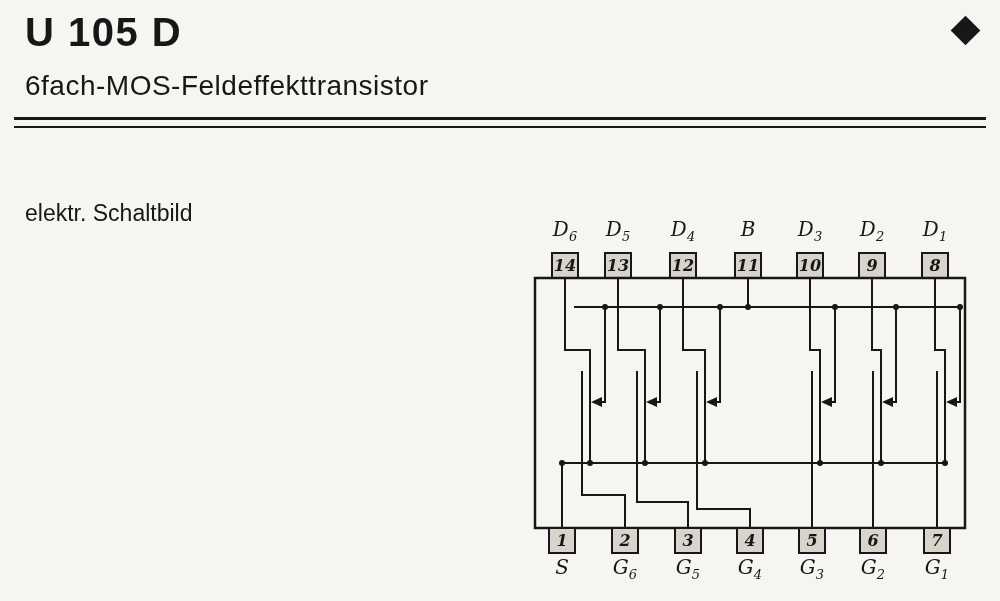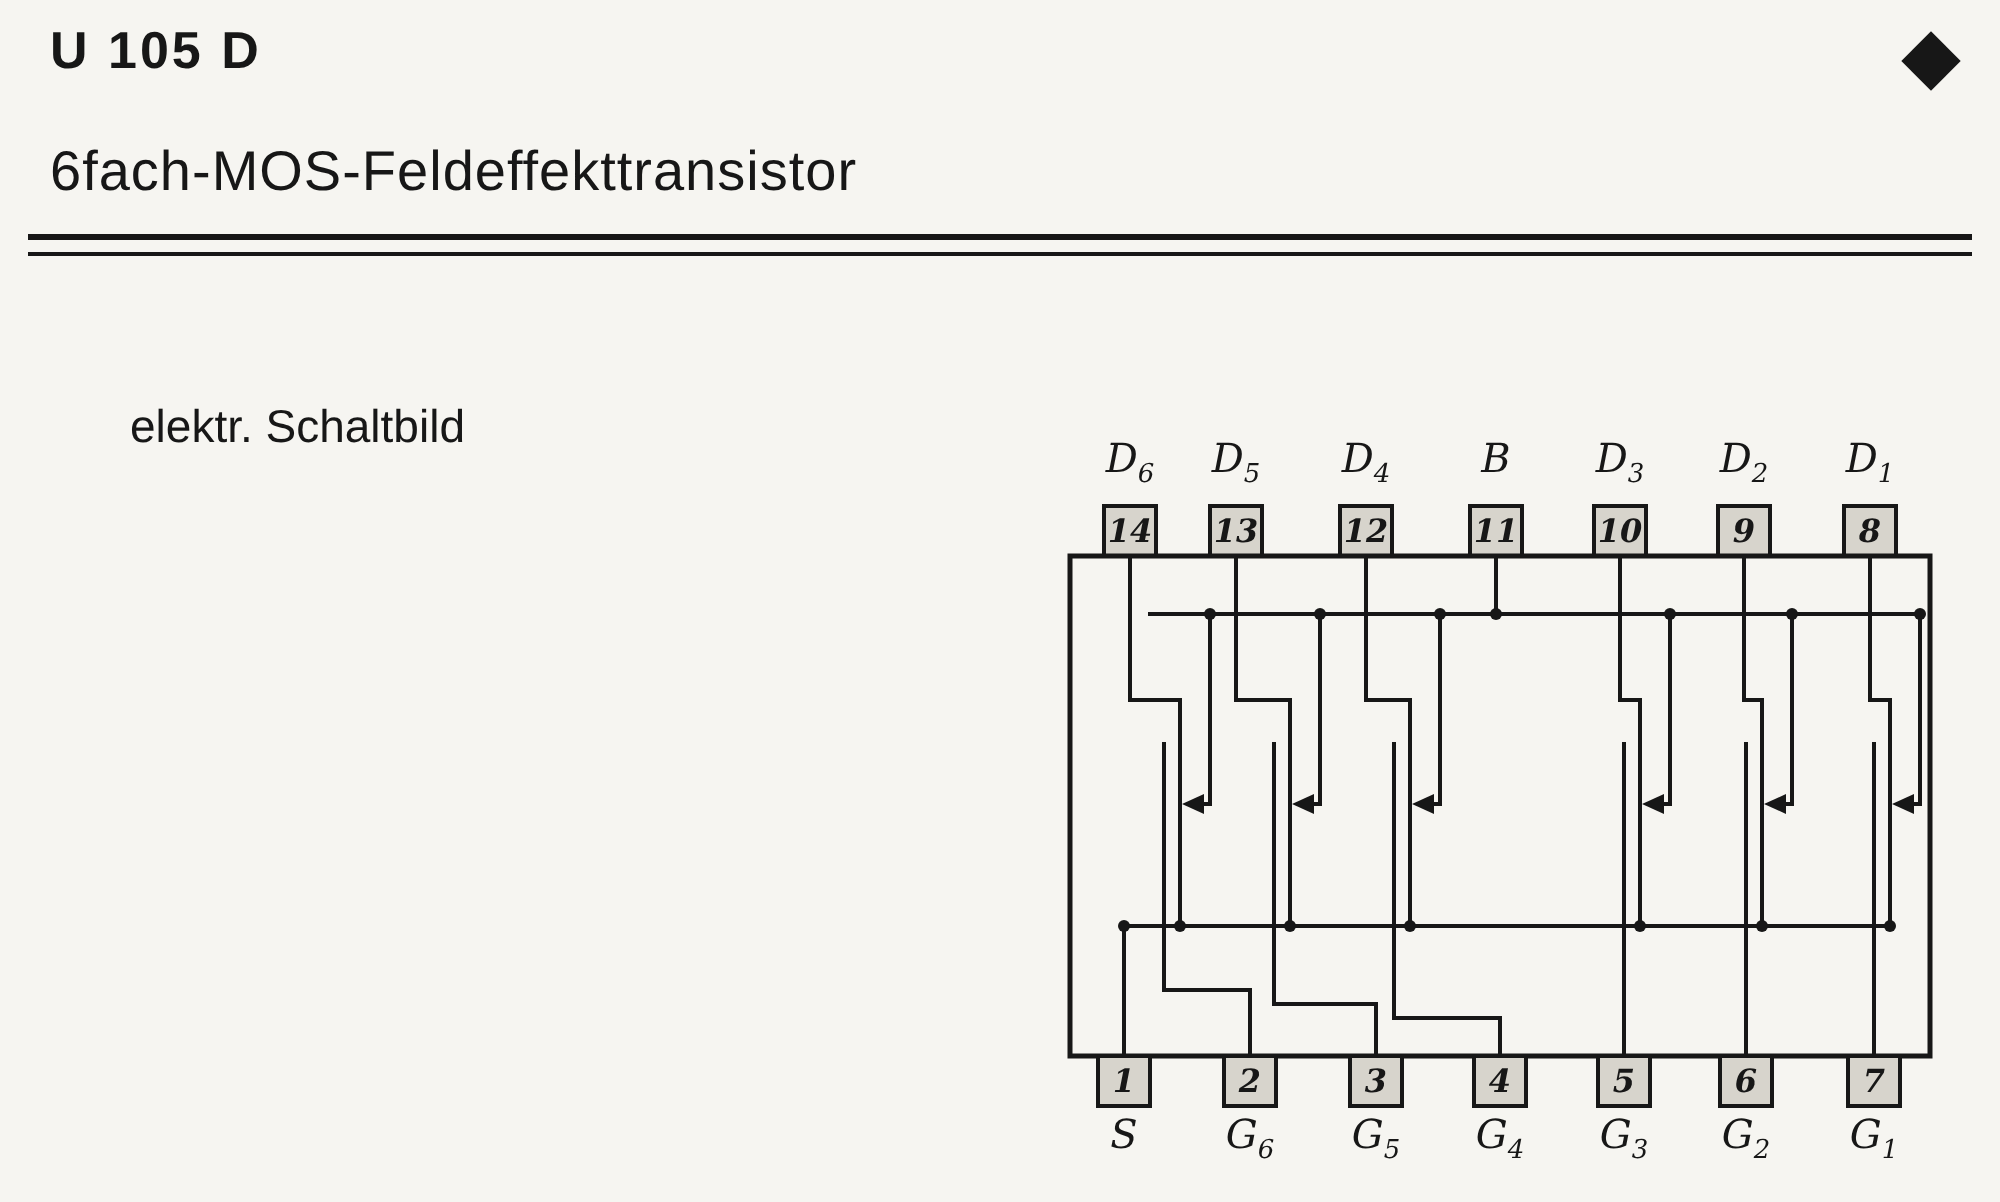--- a/index.html
+++ b/index.html
@@ -2,26 +2,26 @@
 <html><head>
 <meta charset="utf-8">
 <style>
   * { margin:0; padding:0; box-sizing:border-box; }
   html,body { width:1000px; height:601px; }
   body {
     position:relative; overflow:hidden;
     background:#f6f5f1; color:#171717;
     font-family:"Liberation Sans", sans-serif;
   }
-  .title { position:absolute; left:25px; top:10px; font-size:26px; font-weight:bold; letter-spacing:1.5px; }
+  .title { position:absolute; left:25px; top:10px; font-size:40px; font-weight:bold; letter-spacing:1.5px; }
   .subtitle { position:absolute; left:25px; top:70px; font-size:28px; font-weight:normal; letter-spacing:0.5px; }
   .rule1 { position:absolute; left:14px; right:14px; top:117px; height:3px; background:#171717; }
   .rule2 { position:absolute; left:14px; right:14px; top:126px; height:2px; background:#171717; }
   .diamond { position:absolute; right:24px; top:20px; width:21px; height:21px; background:#171717; transform:rotate(45deg); }
-  .section-label { position:absolute; left:25px; top:200px; font-size:23px;margin-left:40px; }
+  .section-label { position:absolute; left:25px; top:200px; font-size:23px; }
   svg.schematic { position:absolute; left:530px; top:210px; }
 
   .wire { stroke:#171717; stroke-width:2; fill:none; stroke-linecap:square; }
   .ic   { stroke:#171717; stroke-width:2.5; fill:none; }
   .pinbox { stroke:#171717; stroke-width:2; fill:#d7d4cc; }
   .dot { fill:#171717; }
   .arrow { fill:#171717; stroke:none; }
   .pinnum {
     font-family:"DejaVu Serif", serif; font-style:italic; font-weight:bold;
     font-size:16px; text-anchor:middle; fill:#171717;

